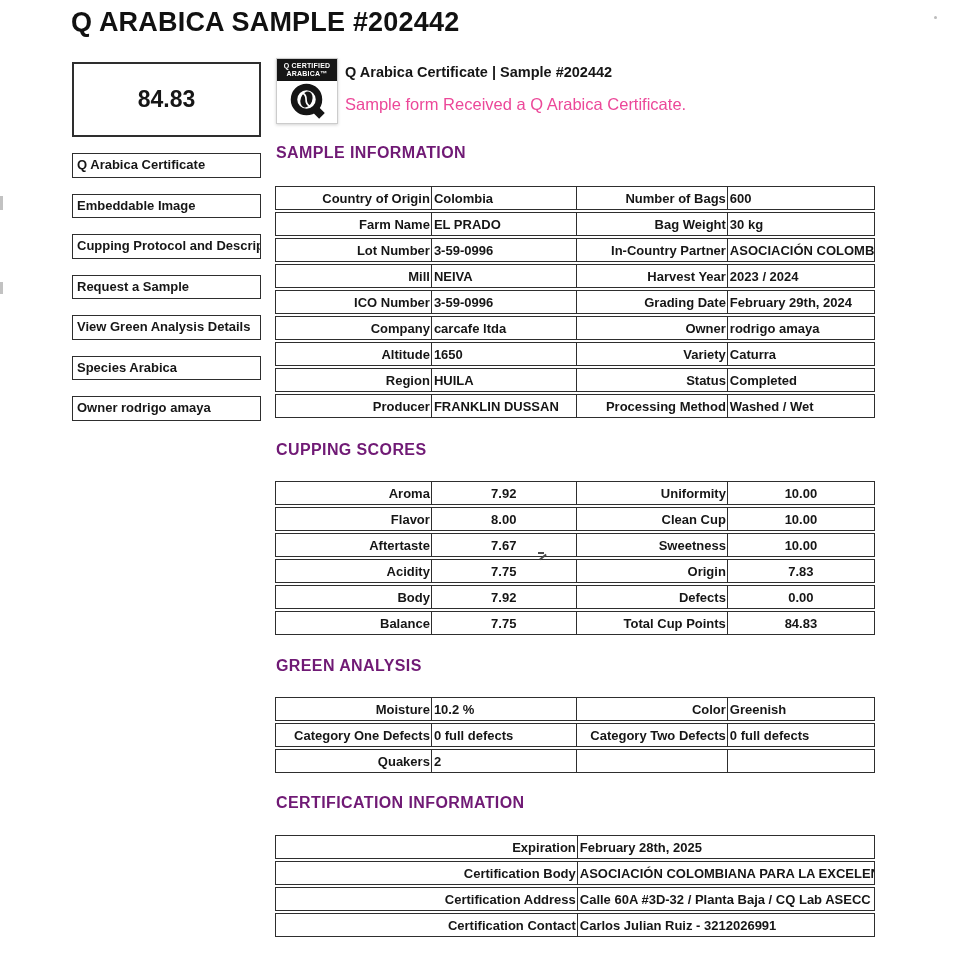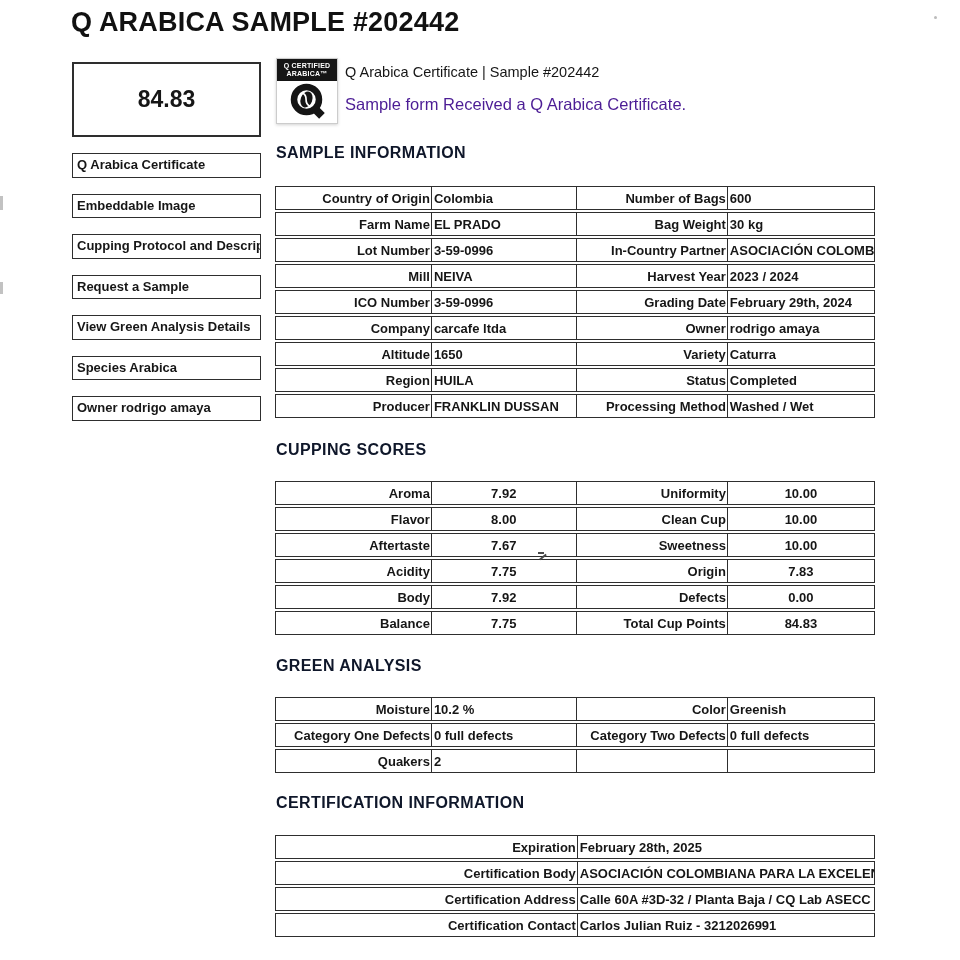--- a/index.html
+++ b/index.html
@@ -56,33 +56,33 @@
     background: #151515; color: #fff;
     text-align: center;
     font-size: 7px; font-weight: 700; line-height: 8px;
     letter-spacing: 0.2px;
     padding: 3px 0 3px;
   }
   .logo-mark { display: flex; align-items: center; justify-content: center; padding-top: 1px; }
 
   .header-title {
     left: 345px; top: 64px;
-    font-size: 14.5px; font-weight: 400;
+    font-size: 14.5px; font-weight: 700;
     white-space: nowrap;
   }
   .header-subtitle {
     left: 345px; top: 95px;
-    font-size: 16.5px; font-weight: 400; color: #4c1d95;
+    font-size: 16.5px; font-weight: 400; color: #ec4899;
     white-space: nowrap;
   }
 
   
   .section-heading {
     font-size: 16px; font-weight: 800; letter-spacing: 0.4px;
-    color: #0f172a;
+    color: #701a75;
     white-space: nowrap;
   }
   .h-sample  { left: 276px; top: 144px; }
   .h-cupping { left: 276px; top: 441px; }
   .h-green   { left: 276px; top: 657px; }
   .h-cert    { left: 276px; top: 794px; }
 
   
   .tbl { left: 275px; width: 600px; }
   .t-sample  { top: 186px; }

